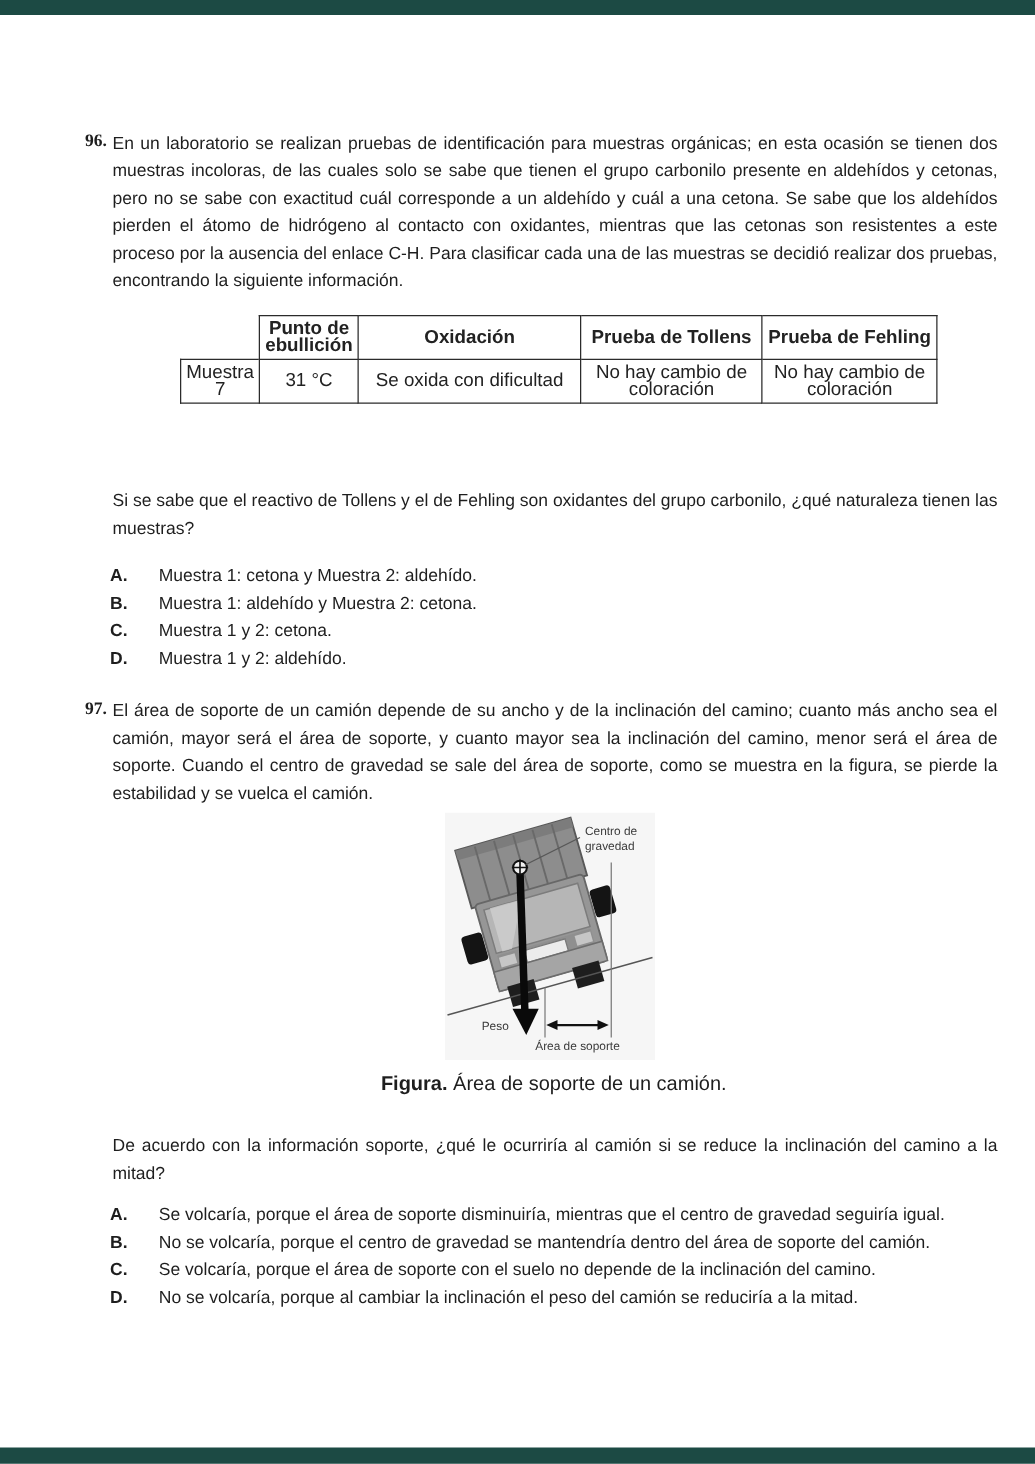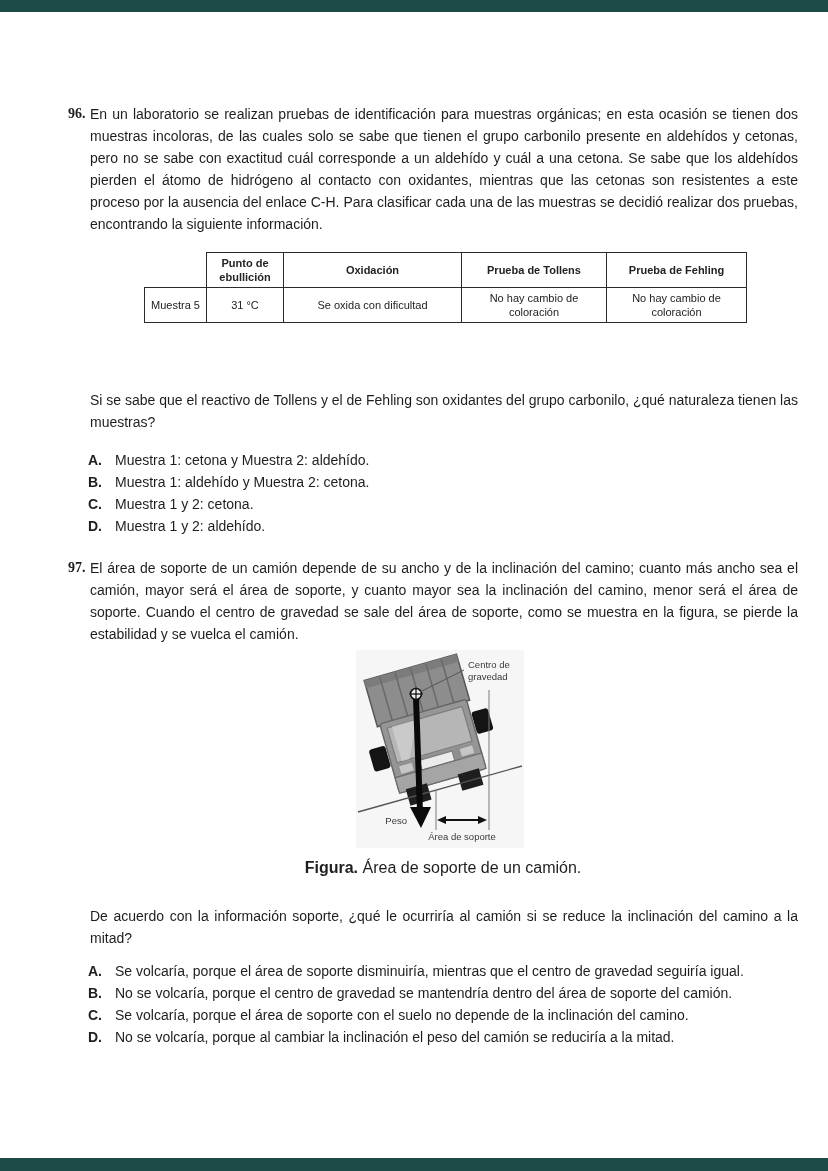--- a/index.html
+++ b/index.html
@@ -15,26 +15,26 @@
 
   .q-block{position:absolute;left:68px;width:730px;display:flex;}
   .q-num{font-weight:bold;width:22px;flex:0 0 22px;font-size:14px;line-height:22px;font-family:Liberation Serif, serif;}
   .q-body{flex:1;font-size:14px;line-height:22px;text-align:justify;}
 
   .para{position:absolute;left:90px;width:708px;font-size:14px;line-height:22px;text-align:justify;}
 
   .options{position:absolute;left:88px;width:712px;}
   .opt{display:flex;font-size:14px;line-height:22px;}
   .opt-letter{font-weight:bold;width:27px;flex:0 0 27px;}
-  .opt-text{flex:1;text-align:justify;}
+  .opt-text{flex:1;text-align:justify;margin-left:12px;}
 
   table.results{
     position:absolute;left:144px;top:252px;
     border-collapse:collapse;table-layout:fixed;
-    font-size:11px;line-height:14px;color:#222;
+    font-size:15px;line-height:14px;color:#222;
   }
   table.results th, table.results td{
     border:1.5px solid #2b2b2b;text-align:center;vertical-align:middle;
     padding:3px 4px;overflow:hidden;
   }
   table.results th{font-weight:bold;}
   table.results th.blank{border:none;background:transparent;}
 
   .figure-wrap{position:absolute;left:356px;top:650px;width:168px;height:198px;}
   .figure-caption{
@@ -68,21 +68,21 @@
     <tr>
       <th class="blank"></th>
       <th>Punto de ebullición</th>
       <th>Oxidación</th>
       <th>Prueba de Tollens</th>
       <th>Prueba de Fehling</th>
     </tr>
   </thead>
   <tbody>
     <tr>
-      <td>Muestra 5</td>
+      <td>Muestra 7</td>
       <td>31 °C</td>
       <td>Se oxida con dificultad</td>
       <td>No hay cambio de coloración</td>
       <td>No hay cambio de coloración</td>
     </tr>
   </tbody>
 </table>
 
 <div class="para" style="top:389px;">Si se sabe que el reactivo de Tollens y el de Fehling son oxidantes del grupo carbonilo, ¿qué naturaleza tienen las muestras?</div>
 

